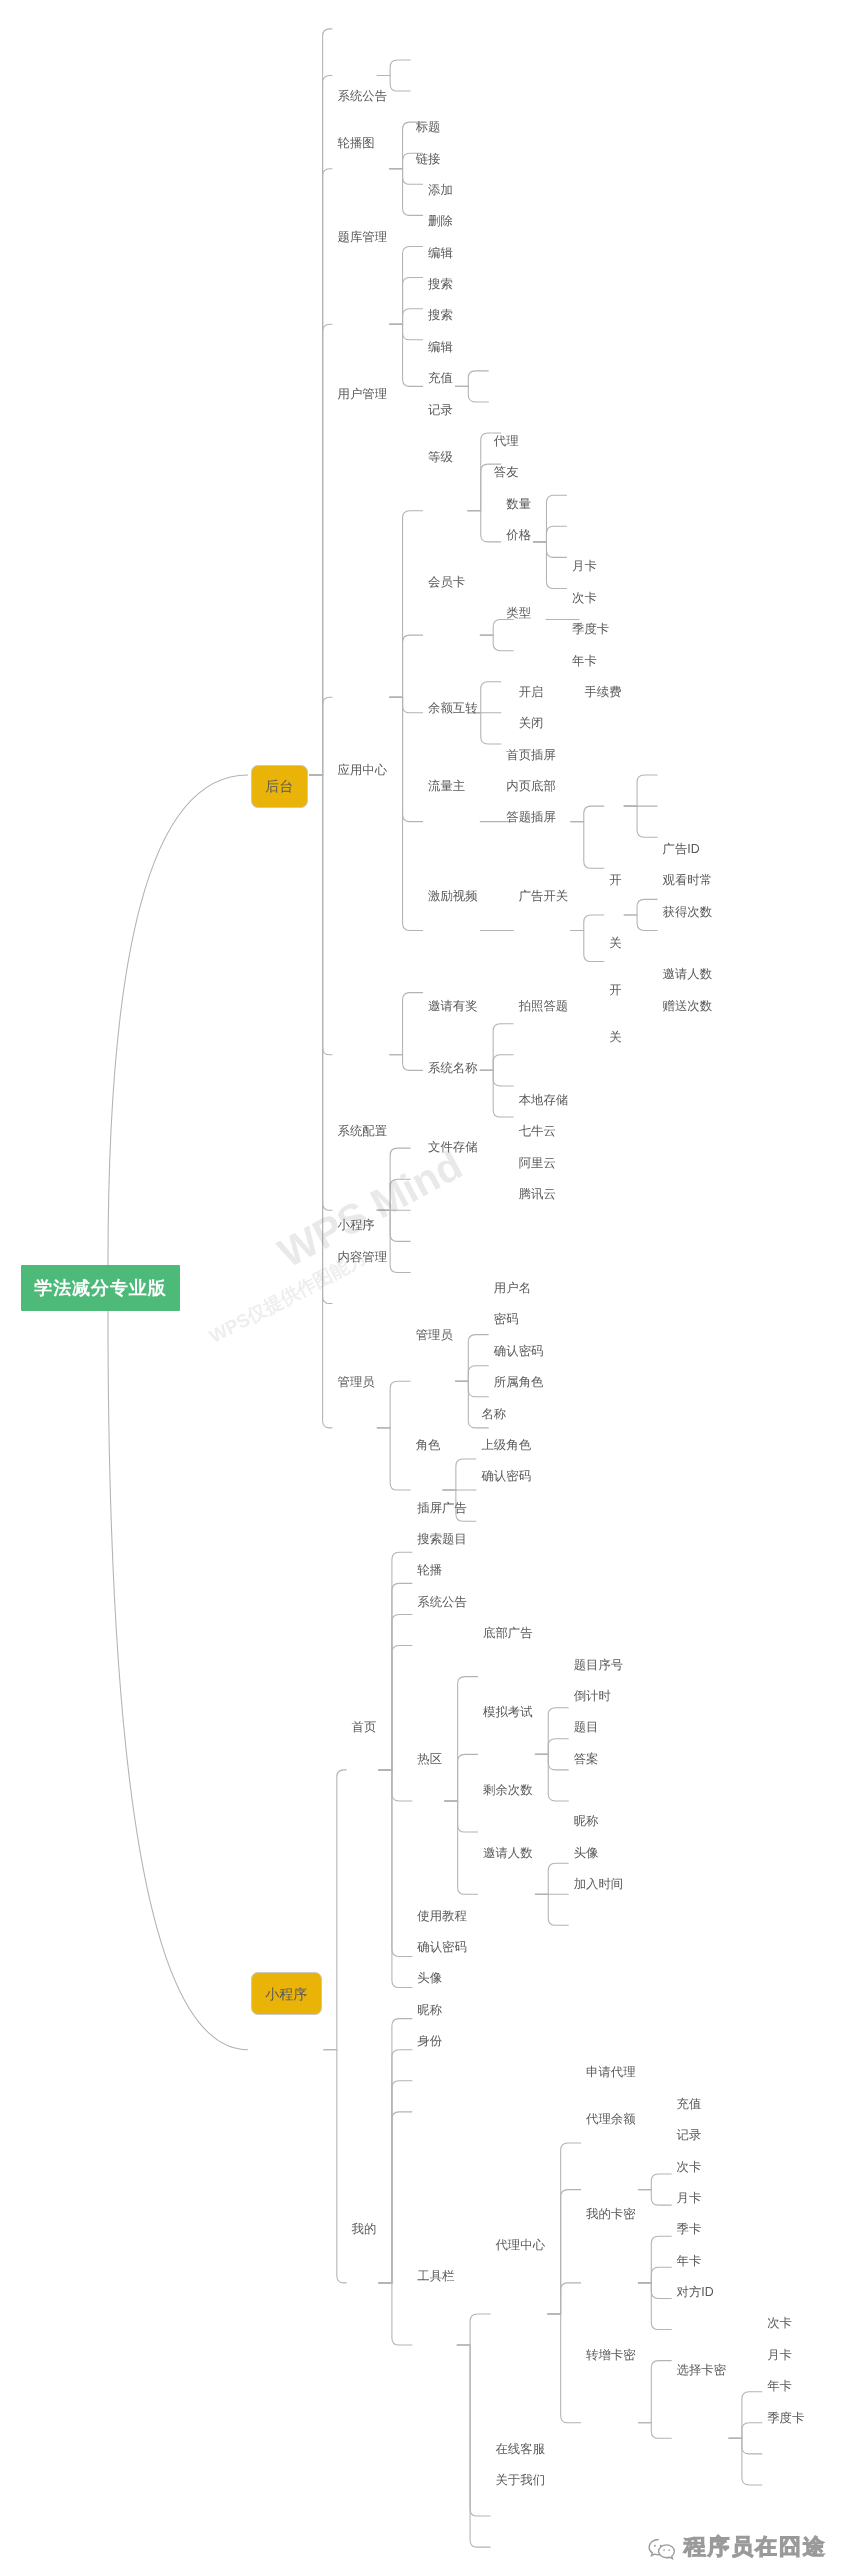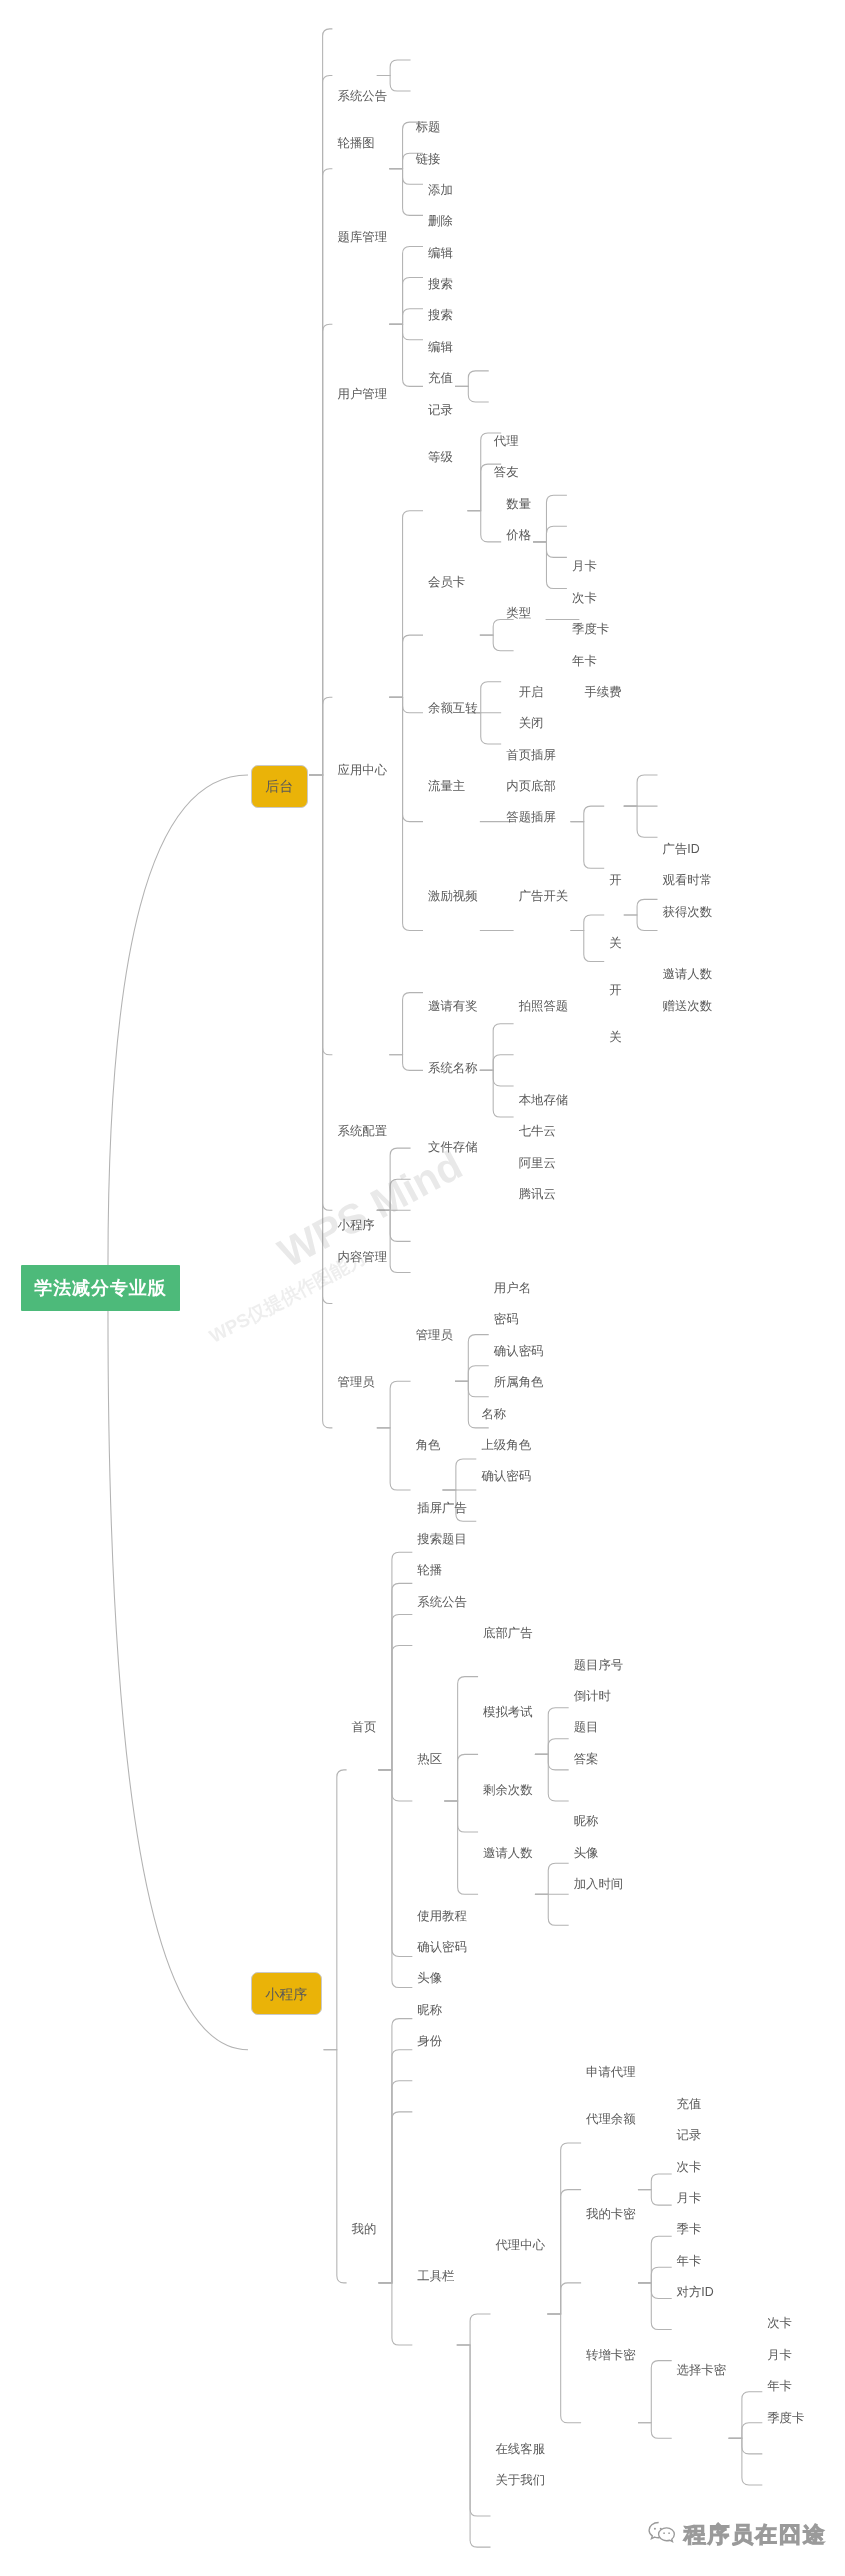--- a/index.html
+++ b/index.html
@@ -44,22 +44,22 @@
     transform:rotate(-28deg);transform-origin:left center;
     white-space:nowrap;z-index:1;pointer-events:none;
   }
   .wm-sub{
     position:absolute;left:211px;top:1325px;
     font-size:18.7px;font-weight:bold;color:rgba(120,120,120,0.13);
     transform:rotate(-28deg);transform-origin:left center;
     white-space:nowrap;z-index:1;pointer-events:none;
   }
   .footer-wm{
-    position:absolute;right:19.5px;bottom:26px;
-    display:flex;align-items:flex-start;gap:7px;z-index:3;
+    position:absolute;right:19.5px;bottom:14px;
+    display:flex;align-items:flex-end;gap:7px;z-index:3;
   }
   .footer-wm .wm-text{
     font-size:22px;font-weight:bold;letter-spacing:1.8px;
     color:#d9d9d9;-webkit-text-stroke:1px #9a9a9a;
     font-family:"Liberation Serif","DejaVu Serif",serif;
   }
   .footer-wm svg{display:block;}
 </style>
 </head>
 <body>

